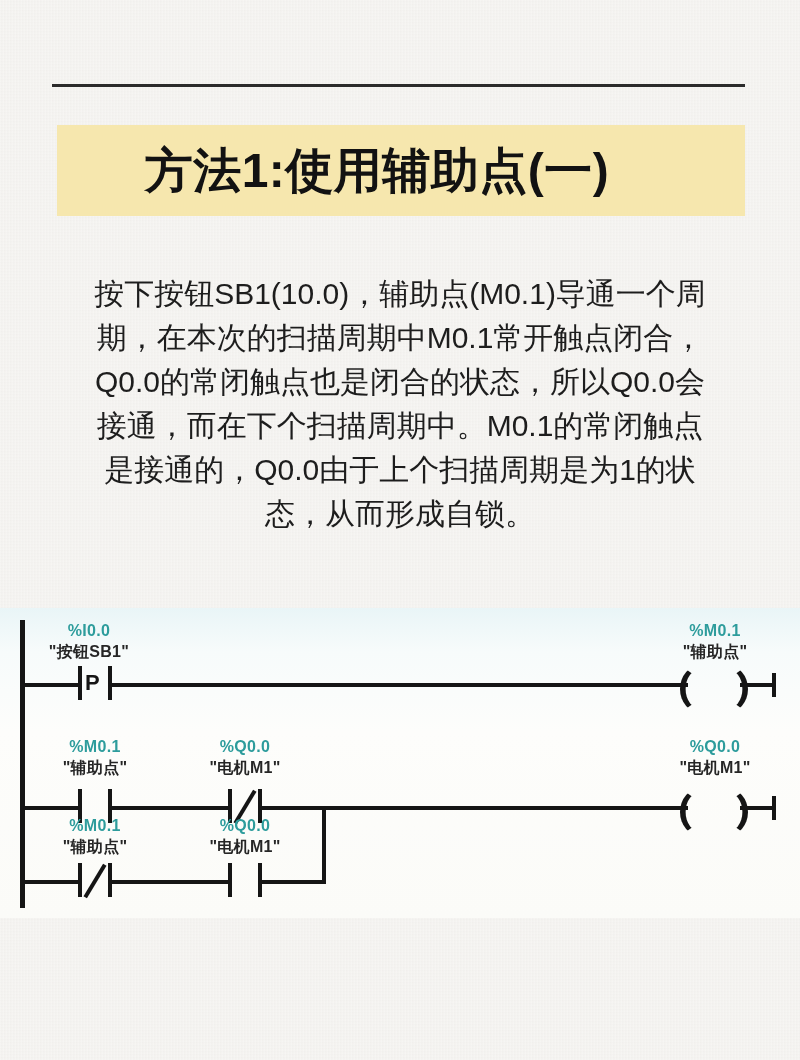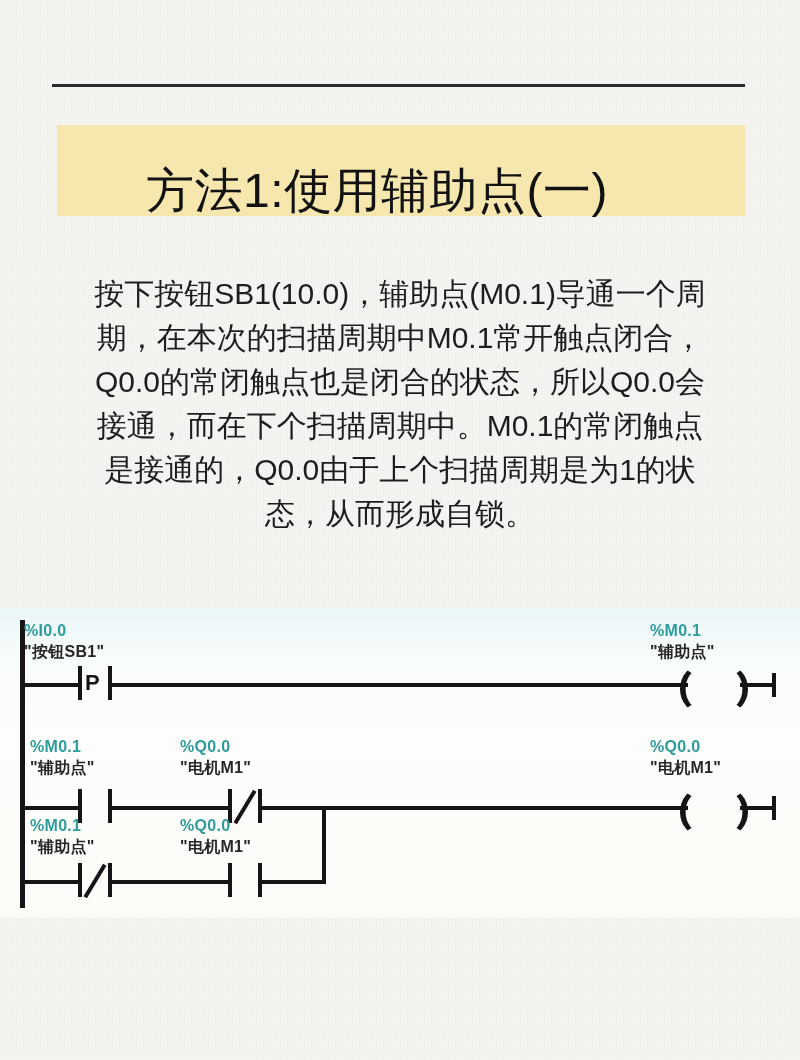--- a/index.html
+++ b/index.html
@@ -43,25 +43,24 @@
   #title-text {
     position: absolute;
     left: 57px;
     top: 125px;
     width: 640px;
     height: 91px;
     display: flex;
     align-items: center;
     justify-content: center;
     font-size: 48px;
-    font-weight: normal;
+    font-weight: bold;
     letter-spacing: 0.5px;
     color: #121212;
     white-space: nowrap;
-    margin-top: 20px;
   }
   #body-paragraph {
     position: absolute;
     left: 92px;
     top: 272px;
     width: 616px;
     text-align: center;
     font-size: 30px;
     line-height: 44px;
     color: #1d1d1d;
@@ -162,21 +161,21 @@
   }
   .terminator {
     position: absolute;
     width: 4px;
     height: 24px;
     background: #151515;
   }
   
   .tag-block {
     position: absolute;
-    text-align: left;
+    text-align: center;
     white-space: nowrap;
     line-height: 21px;
   }
   .tag-addr {
     font-size: 16px;
     font-weight: bold;
     color: #2d9c9c;
     letter-spacing: 0.3px;
   }
   .tag-name {

